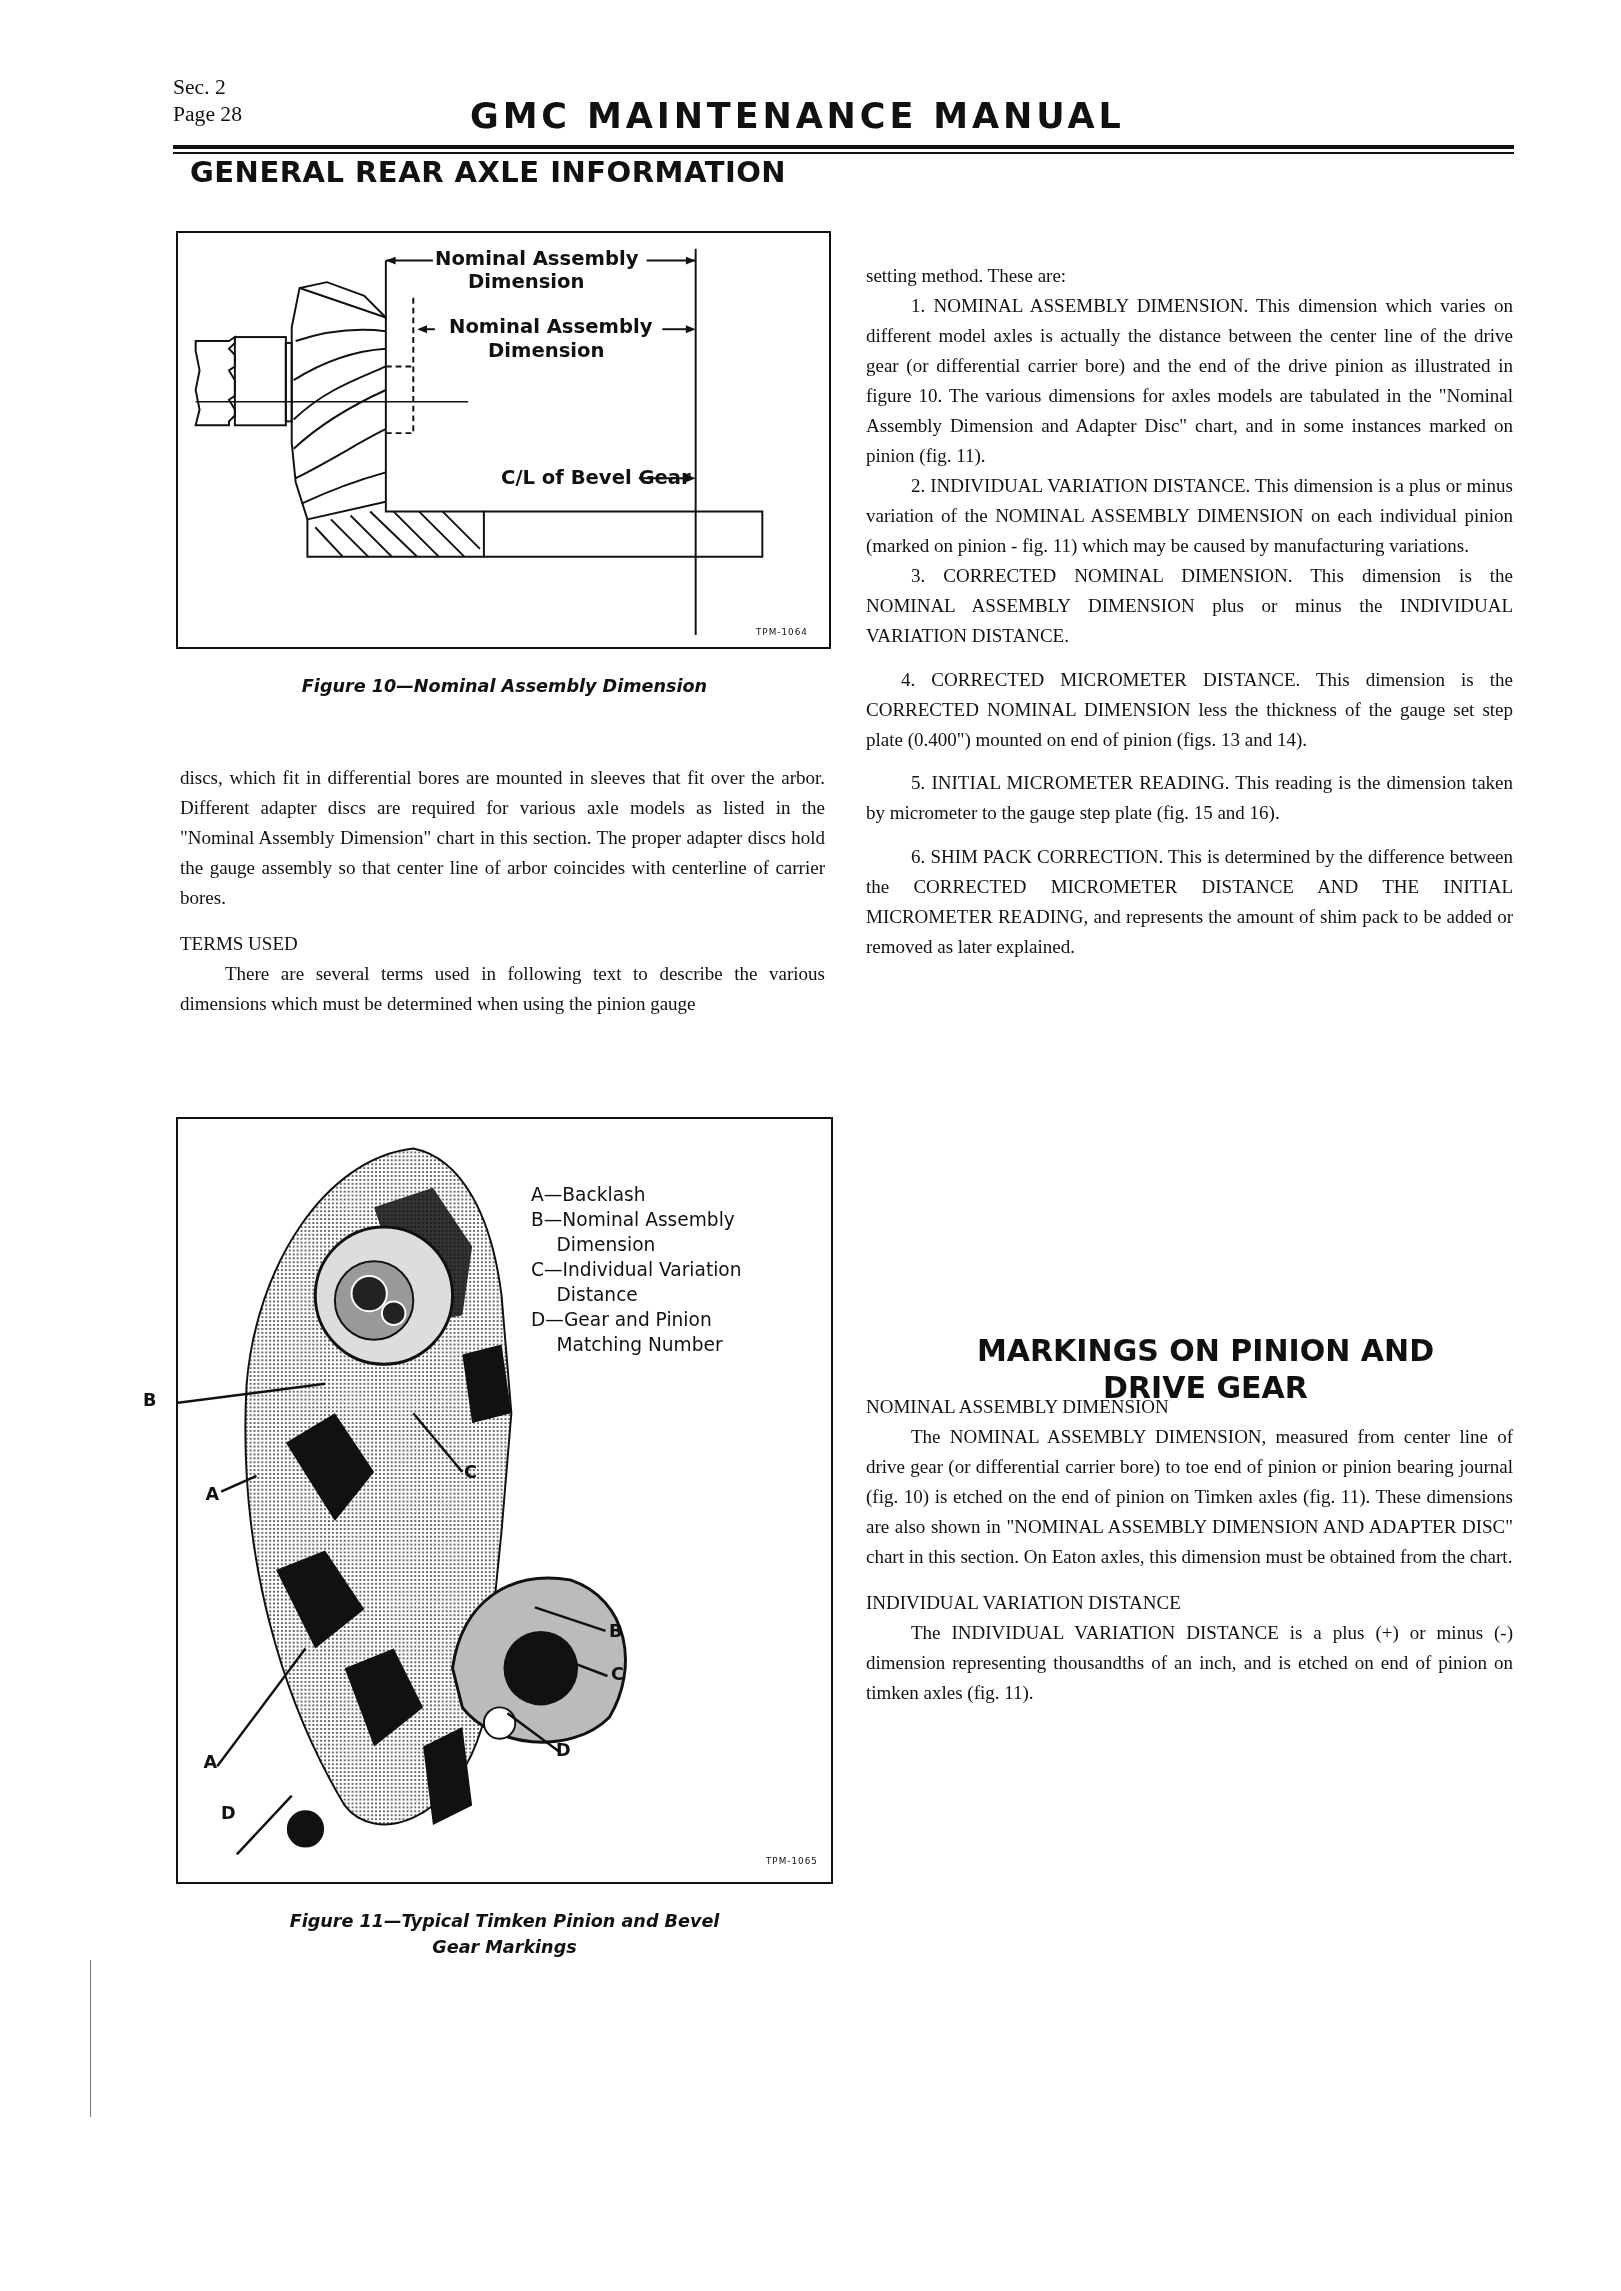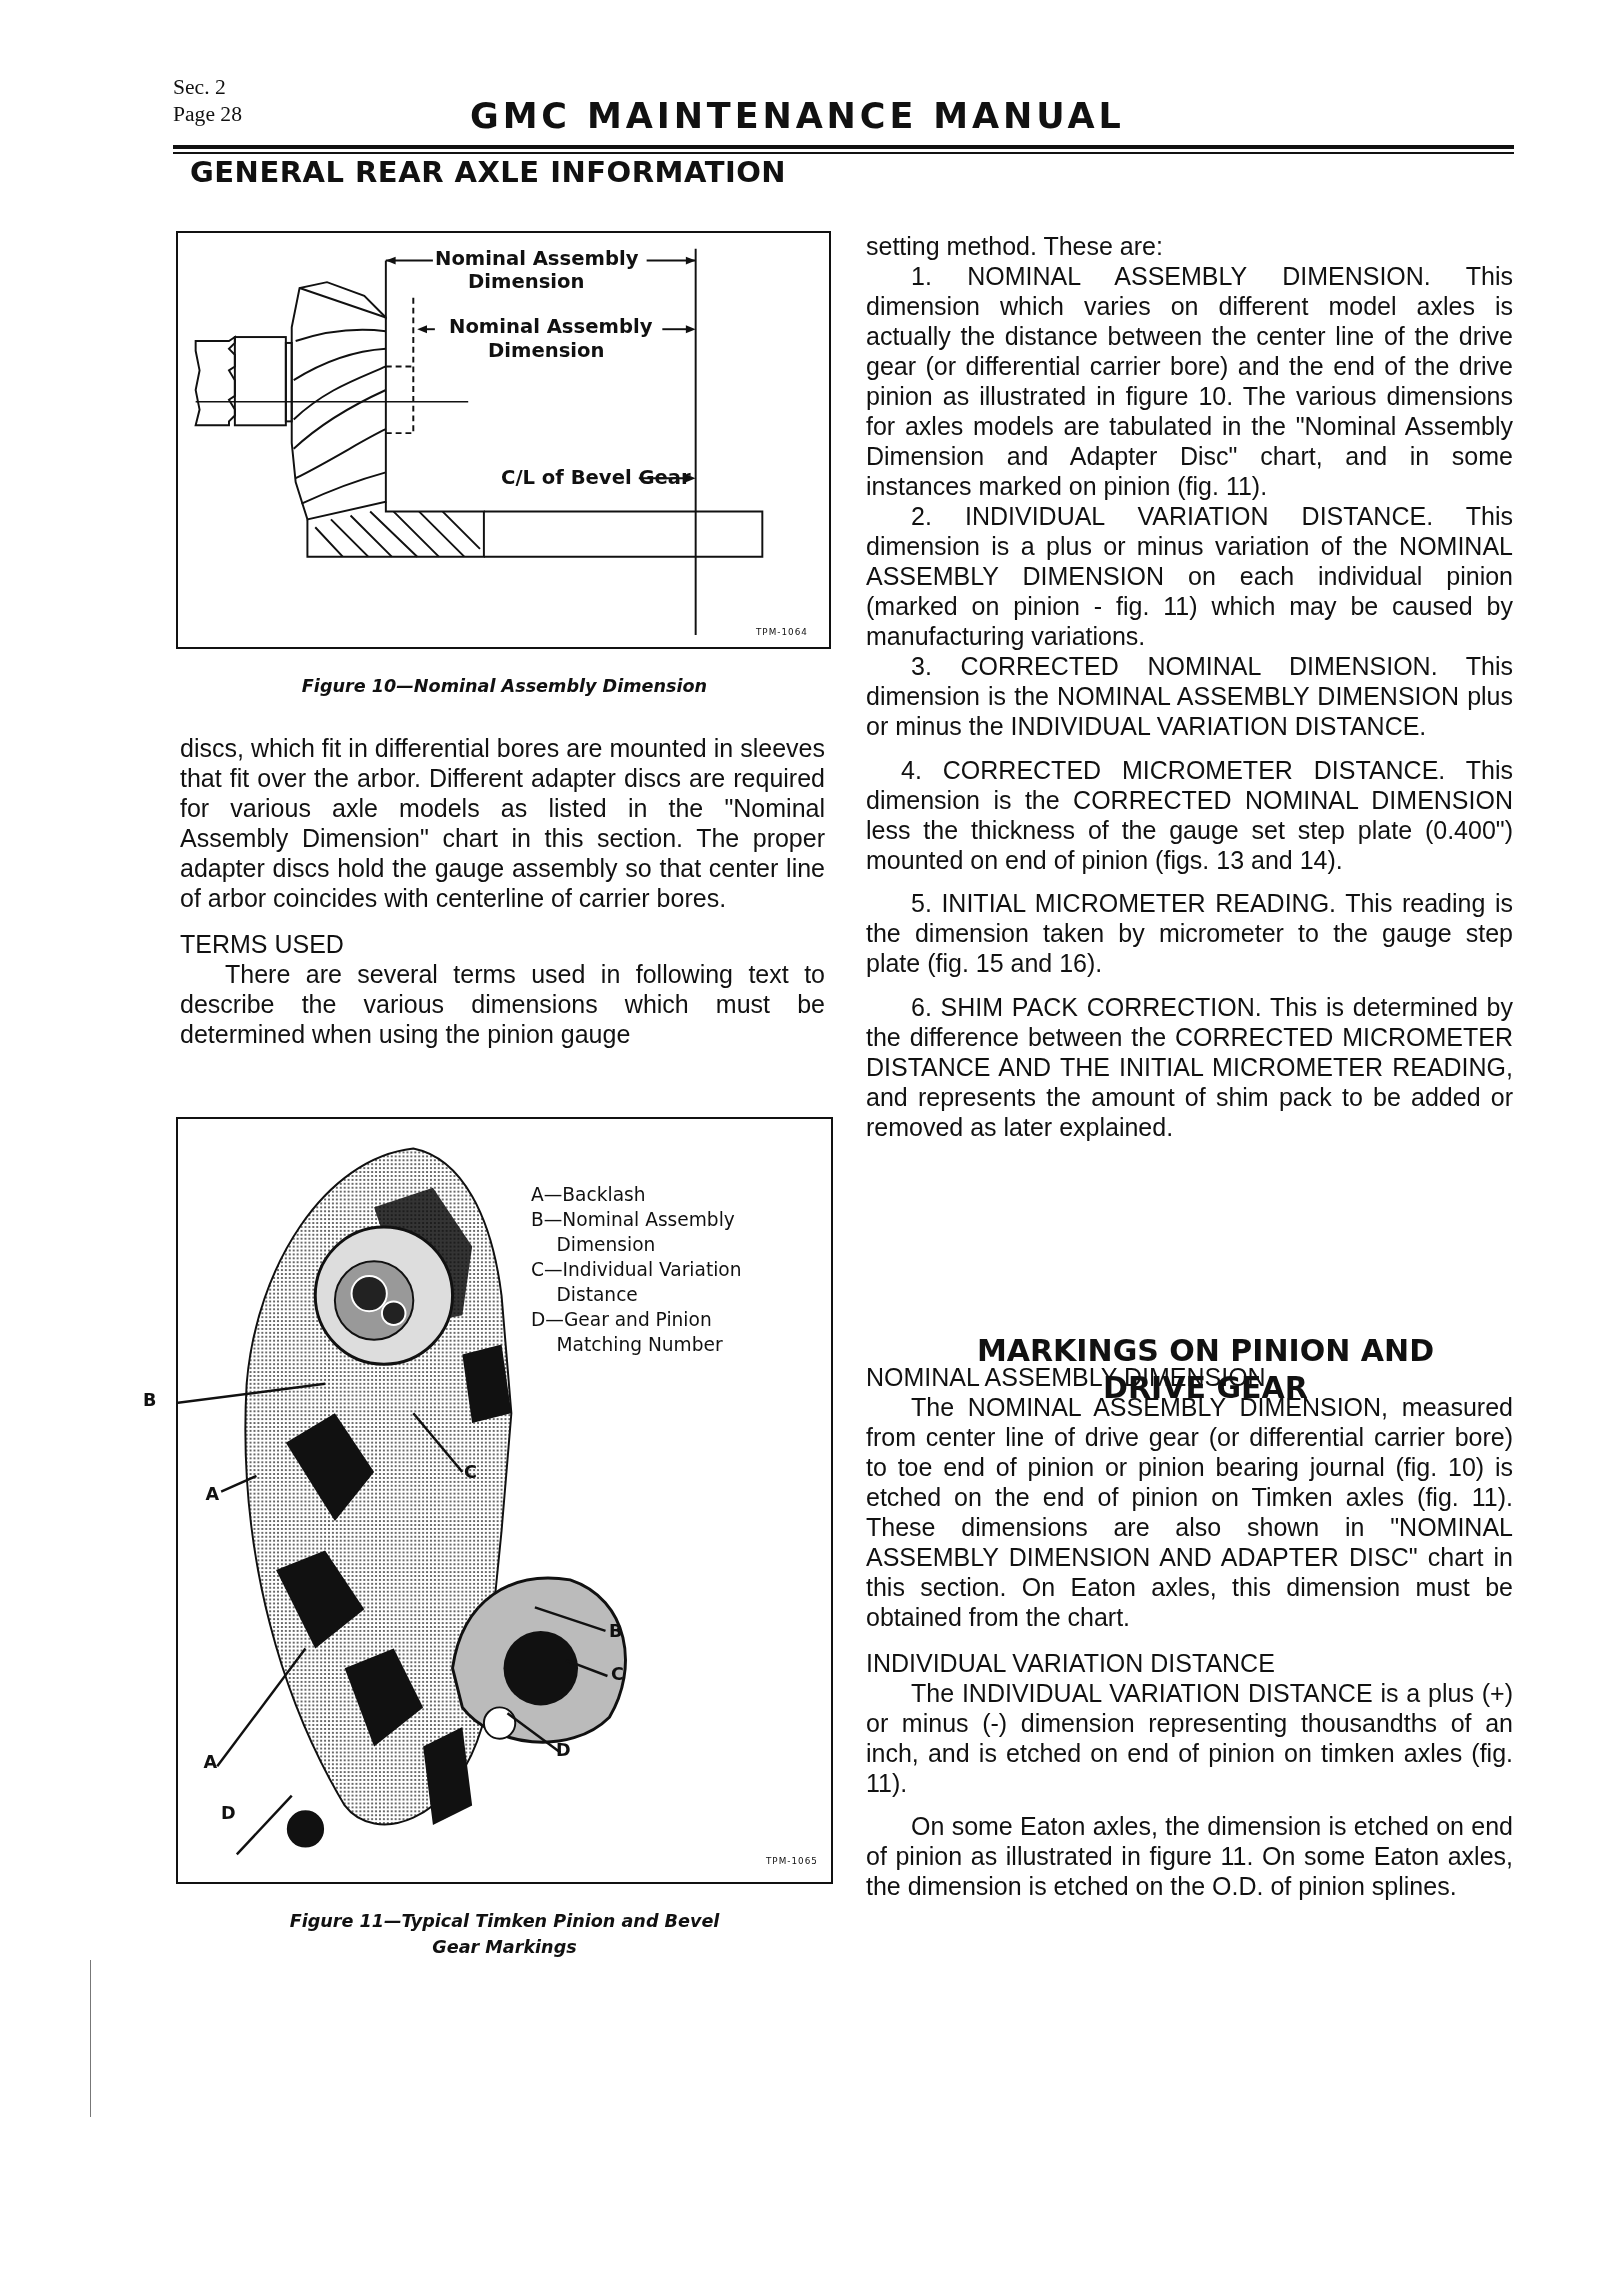--- a/index.html
+++ b/index.html
@@ -3,21 +3,21 @@
 <meta charset="utf-8">
 <style>
   html, body { margin:0; padding:0; background:#fff; }
   body { width:1621px; height:2292px; position:relative; overflow:hidden; color:#111; }
   #sec { position:absolute; left:173px; top:74px; font-size:21.6px; line-height:27.4px; font-family:"Liberation Serif", serif; }
   #masthead { position:absolute; left:470px; top:96px; font-family:"DejaVu Sans", sans-serif; font-weight:bold; font-size:35px; letter-spacing:3.9px; }
   #rule1 { position:absolute; left:173px; top:145px; width:1341px; height:3.9px; background:#111; }
   #rule2 { position:absolute; left:173px; top:152px; width:1341px; height:2px; background:#111; }
   #section-title { position:absolute; left:190px; top:152px; font-family:"DejaVu Sans", sans-serif; font-weight:bold; font-size:29px; letter-spacing:0.5px; }
 
-  .col { position:absolute; font-family:Liberation Sans, sans-serif; font-size:25px; line-height:30px; text-align:justify; }
+  .col { position:absolute; font-family:Liberation Serif, serif; font-size:19px; line-height:30px; text-align:justify;margin-top:30px; }
   .col p { margin:0; }
   .indent { text-indent:45px; }
   .gap { margin-top:13.7px !important; }
   .head { margin-top:15.7px !important; }
 
   .figbox { position:absolute; border:2.9px solid #111; background:#fff; }
   .figcap { position:absolute; font-family:"DejaVu Sans", sans-serif; font-style:italic; font-weight:bold; font-size:17.6px; text-align:center; line-height:25.5px; }
   .figlabel { position:absolute; font-family:"DejaVu Sans", sans-serif; font-weight:bold; font-size:19.6px; line-height:23.5px; }
   .tpm { position:absolute; font-family:"DejaVu Sans", sans-serif; font-size:8.8px; letter-spacing:1px; }
   .legend { position:absolute; font-family:"DejaVu Sans", sans-serif; font-weight:normal; font-size:18.6px; line-height:25px; }
@@ -174,17 +174,16 @@
 <div id="markings-heading">
   <div>MARKINGS ON PINION AND</div>
   <div>DRIVE GEAR</div>
 </div>
 
 <div class="col" style="left:866px; top:1362px; width:647px;">
   <p>NOMINAL ASSEMBLY DIMENSION</p>
   <p class="indent">The NOMINAL ASSEMBLY DIMENSION, measured from center line of drive gear (or differential carrier bore) to toe end of pinion or pinion bearing journal (fig. 10) is etched on the end of pinion on Timken axles (fig. 11). These dimensions are also shown in "NOMINAL ASSEMBLY DIMENSION AND ADAPTER DISC" chart in this section. On Eaton axles, this dimension must be obtained from the chart.</p>
   <p class="head" style="margin-top:27.4px;">INDIVIDUAL VARIATION DISTANCE</p>
   <p class="indent">The INDIVIDUAL VARIATION DISTANCE is a plus (+) or minus (-) dimension representing thousandths of an inch, and is etched on end of pinion on timken axles (fig. 11).</p>
-  <p class="indent gap">On some Eaton axles, the dimension is etched on end of pinion as illustrated in figure 11. On some Eaton axles, the dimension is etched on the O.D. of pinion splines.</p>
 </div>
 
 <div class="margin-marks" style="left:90px; top:1960px; width:1px; height:157px;"></div>
 
 
 </body></html>

